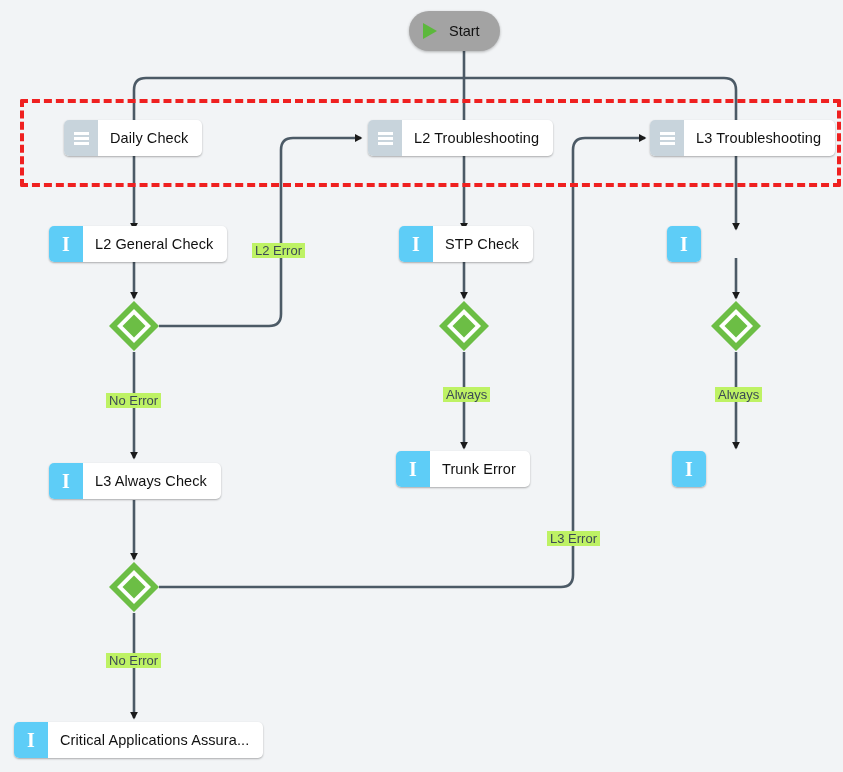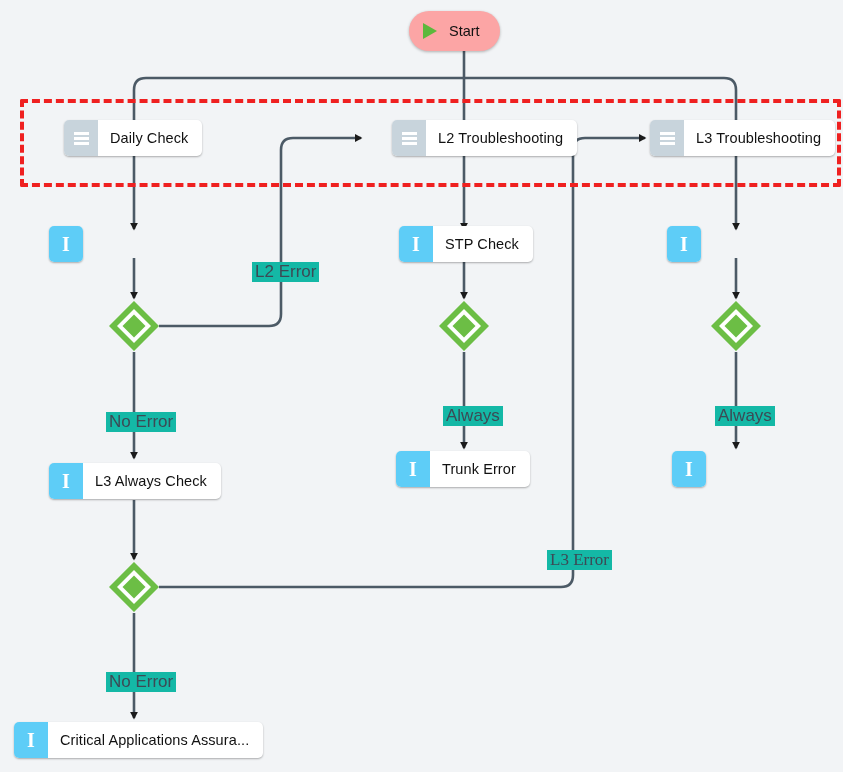--- a/index.html
+++ b/index.html
@@ -14,33 +14,33 @@
   .node .lbl{display:flex;align-items:center;padding:0 14px 0 12px;font-size:14.5px;
              color:#111;white-space:nowrap;letter-spacing:.1px;}
   .ic-sub{background:#c8d4dc;}
   .ic-task{background:#5ecdf7;}
   .ic-task .glyph{color:#ffffff;font-family:"Liberation Serif",serif;font-size:20px;
                   font-weight:700;line-height:1;}
   .bars{width:15px;height:13px;display:flex;flex-direction:column;justify-content:space-between;}
   .bars i{display:block;height:3px;background:#ffffff;border:0;}
 
   
-  .start{position:absolute;display:flex;align-items:center;background:#fca5a5;
+  .start{position:absolute;display:flex;align-items:center;background:#a3a3a3;
          border-radius:20px;height:40px;box-shadow:0 1px 3px rgba(0,0,0,.28);padding:0 20px 0 14px;}
   .start .tri{width:0;height:0;border-left:14px solid #5cb83c;border-top:8px solid transparent;
               border-bottom:8px solid transparent;margin-right:12px;}
   .start .lbl{font-size:14.5px;color:#111;}
 
   
   .gw{position:absolute;width:50px;height:50px;}
   .gw svg{display:block;}
 
   
-  .elabel{position:absolute;font-size:17px;color:#3c4a55;white-space:nowrap;
-          background:#14b8a6;padding:0 3px;margin-top:19px;}
+  .elabel{position:absolute;font-size:13px;color:#3c4a55;white-space:nowrap;
+          background:#bef264;padding:0 3px;}
 
   
   .sel{position:absolute;border:4px dashed #ef2020;border-radius:2px;pointer-events:none;}
 </style>
 </head>
 <body>
 
 <div id="canvas">
 
   <svg class="edges" viewBox="0 0 843 772" xmlns="http://www.w3.org/2000/svg">
@@ -90,21 +90,21 @@
     <span class="ic ic-sub">
       <span class="bars">
           <i></i>
           <i></i>
           <i></i>
         </span>
     </span>
     <span class="lbl">Daily Check</span>
   </div>
 
-  <div class="node" style="left:392px;top:120px;">
+  <div class="node" style="left:368px;top:120px;">
     <span class="ic ic-sub">
       <span class="bars">
           <i></i>
           <i></i>
           <i></i>
         </span>
     </span>
     <span class="lbl">L2 Troubleshooting</span>
   </div>
 
@@ -116,20 +116,21 @@
           <i></i>
         </span>
     </span>
     <span class="lbl">L3 Troubleshooting</span>
   </div>
 
   <div class="node" style="left:49px;top:226px;">
     <span class="ic ic-task">
       <span class="glyph">I</span>
     </span>
+    <span class="lbl">L2 General Check</span>
   </div>
 
   <div class="node" style="left:399px;top:226px;">
     <span class="ic ic-task">
       <span class="glyph">I</span>
     </span>
     <span class="lbl">STP Check</span>
   </div>
 
   <div class="node" style="left:667px;top:226px;">
@@ -191,21 +192,21 @@
 
   <div class="gw" style="left:109px;top:562px;">
     <svg width="50" height="50" viewBox="0 0 50 50" xmlns="http://www.w3.org/2000/svg">
       <path d="M25 1 L49 25 L25 49 L1 25 Z" fill="#6cbe45" stroke="#6cbe45" stroke-width="1.5"></path>
       <path d="M25 8 L42 25 L25 42 L8 25 Z" fill="#ffffff"></path>
       <path d="M25 13.5 L36.5 25 L25 36.5 L13.5 25 Z" fill="#6cbe45"></path>
     </svg>
   </div>
 
   <div class="elabel" style="left:252px;top:243px;">L2 Error</div>
-  <div class="elabel" style="left:547px;top:531px;font-family:Liberation Serif, serif;">L3 Error</div>
+  <div class="elabel" style="left:547px;top:531px;">L3 Error</div>
   <div class="elabel" style="left:106px;top:393px;">No Error</div>
   <div class="elabel" style="left:106px;top:653px;">No Error</div>
   <div class="elabel" style="left:443px;top:387px;">Always</div>
   <div class="elabel" style="left:715px;top:387px;">Always</div>
 
   <div class="sel" style="left:20px;top:99px;width:813px;height:80px;"></div>
 
 </div>
 
 </body></html>

